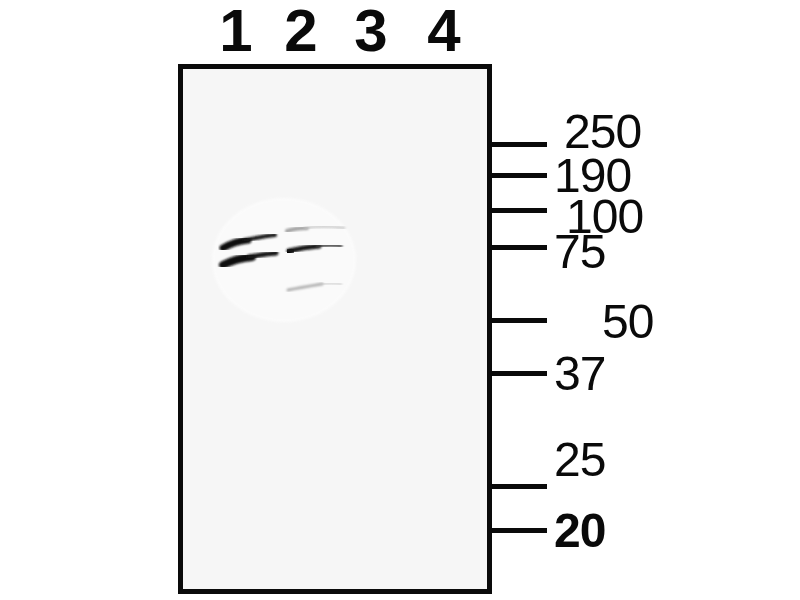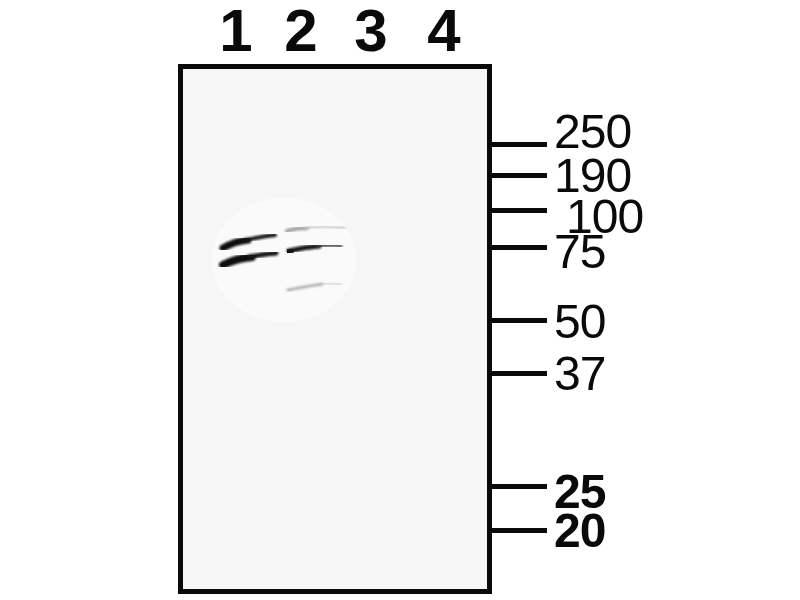--- a/index.html
+++ b/index.html
@@ -81,30 +81,30 @@
 
   <div>
       <span class="lane-label" style="left: 235px;">1</span>
       <span class="lane-label" style="left: 300px;">2</span>
       <span class="lane-label" style="left: 370px;">3</span>
       <span class="lane-label" style="left: 443px;">4</span>
     </div>
 
   <div>
       <div class="marker-tick" style="top: 141.5px;"></div>
-      <div class="marker-label" style="top: 132px;">250</div>
+      <div class="marker-label" style="top: 132px; margin-left: 10px;">250</div>
       <div class="marker-tick" style="top: 172.5px;"></div>
       <div class="marker-label" style="top: 176px;">190</div>
       <div class="marker-tick" style="top: 207.5px;"></div>
       <div class="marker-label" style="top: 217px; margin-left: 12px;">100</div>
       <div class="marker-tick" style="top: 244.5px;"></div>
       <div class="marker-label" style="top: 252px;">75</div>
       <div class="marker-tick" style="top: 317.5px;"></div>
-      <div class="marker-label" style="top: 322px;">50</div>
+      <div class="marker-label" style="top: 322px; margin-left: 48px;">50</div>
       <div class="marker-tick" style="top: 370.5px;"></div>
       <div class="marker-label" style="top: 374px;">37</div>
       <div class="marker-tick" style="top: 483.5px;"></div>
-      <div class="marker-label" style="top: 492px; font-weight: bold;">25</div>
+      <div class="marker-label" style="top: 460px;">25</div>
       <div class="marker-tick" style="top: 527.5px;"></div>
       <div class="marker-label" style="top: 531px; font-weight: bold;">20</div>
     </div>
 
 </div>
 
 </body></html>

